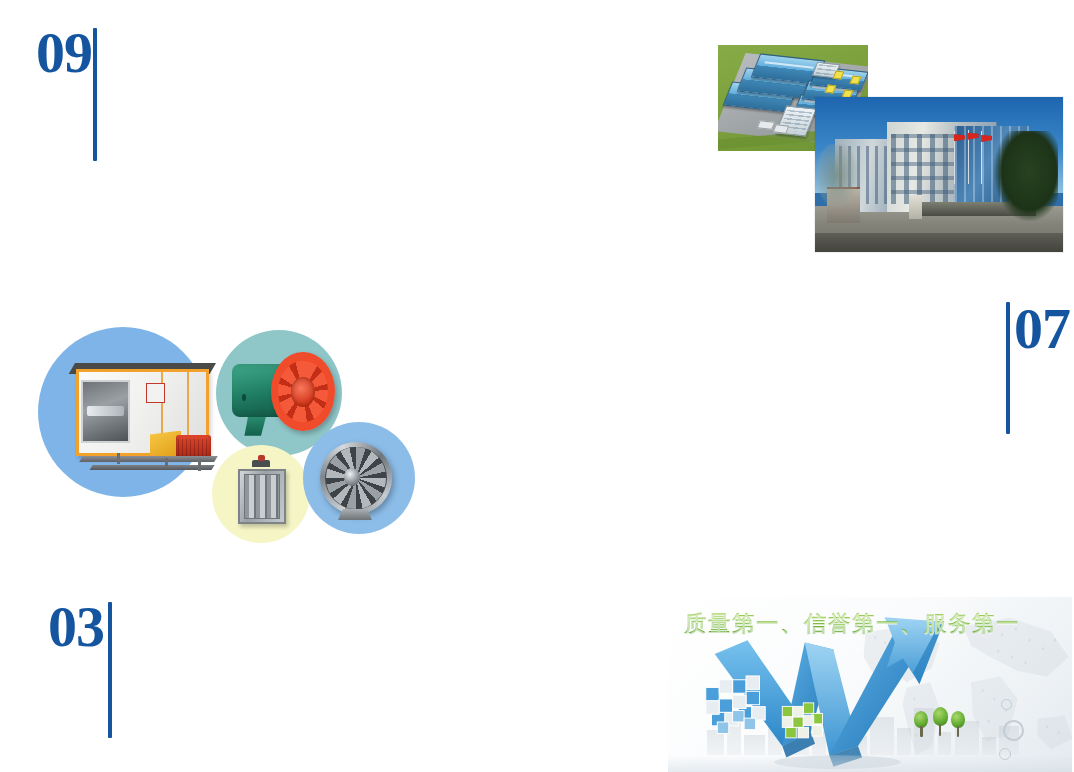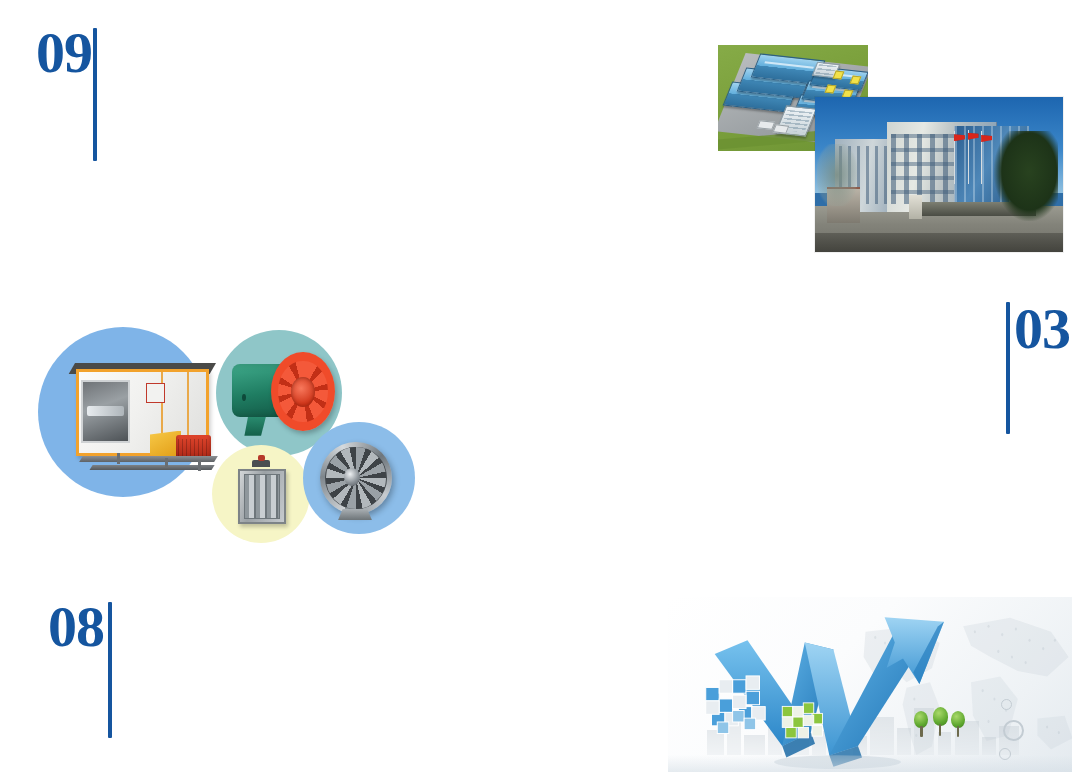--- a/index.html
+++ b/index.html
@@ -271,21 +271,21 @@
 
       <div class="wall"></div>
       <div class="gate-post"></div>
       <div class="kiosk"></div>
       <div class="tree-l"></div>
       <div class="tree-r"></div>
       <div class="shadow-strip"></div>
     </div>
 
     <div class="rule" style="left:1006px;top:302px;height:132px;"></div>
-    <div class="sec-num" style="left:1014px;top:300px;font-size:58px;">03</div>
+    <div class="sec-num" style="left:1014px;top:300px;font-size:58px;">07</div>
   </div>
 
   <div>
 
     <div class="circ c-teal" style="left:216px;top:330px;width:126px;height:126px;"></div>
     <div class="circ c-yellow" style="left:212px;top:445px;width:98px;height:98px;"></div>
     <div class="circ c-blue2" style="left:303px;top:422px;width:112px;height:112px;"></div>
     <div class="circ c-blue" style="left:38px;top:327px;width:170px;height:170px;"></div>
 
     <div class="cab-wrap" style="left:50px;top:345px;width:185px;height:150px;">
@@ -319,21 +319,21 @@
       <div class="mf-tail"></div>
       <div class="mf-ring">
         <div class="mf-blades"></div>
         <div class="mf-hub"></div>
       </div>
       <div class="mf-foot"></div>
     </div>
   </div>
 
   <div>
-    <div class="sec-num" style="left:48px;top:598px;font-size:58px;">08</div>
+    <div class="sec-num" style="left:48px;top:598px;font-size:58px;">03</div>
     <div class="rule" style="left:108px;top:602px;height:136px;"></div>
 
     <div class="banner" style="left:668px;top:597px;width:404px;height:175px;">
 
       <svg class="worldmap" viewBox="0 0 240 120" preserveAspectRatio="none">
         <g fill="#c2ccd4">
           <path d="M20,22 L70,18 L96,30 L88,48 L62,58 L44,46 L30,54 L18,40 Z" opacity=".55"></path>
           <path d="M62,62 L86,58 L96,76 L88,104 L72,110 L64,92 L58,74 Z" opacity=".5"></path>
           <path d="M120,18 L168,12 L210,22 L228,40 L206,54 L176,50 L148,40 L128,32 Z" opacity=".5"></path>
           <path d="M128,58 L158,54 L176,70 L166,96 L144,100 L130,82 Z" opacity=".45"></path>
@@ -477,16 +477,17 @@
         <div class="tree-top"></div>
         <div class="tree-trunk"></div>
       </div>
 
       <div class="circle-o" style="left:82.5%;top:58%;width:9px;height:9px;border-width:1.5px;"></div>
       <div class="circle-o" style="left:83%;top:70%;width:17px;height:17px;"></div>
       <div class="circle-o" style="left:82%;top:86%;width:10px;height:10px;border-width:1.5px;"></div>
 
       <div class="banner-floor"></div>
 
+      <div class="banner-title" style="left:4%;top:7%;">质量第一、信誉第一、服务第一</div>
     </div>
   </div>
 
 </div>
 
 </body></html>

